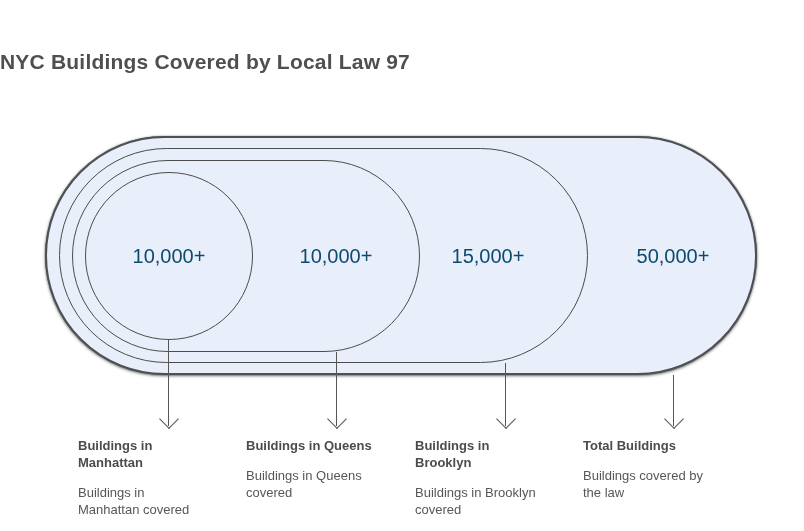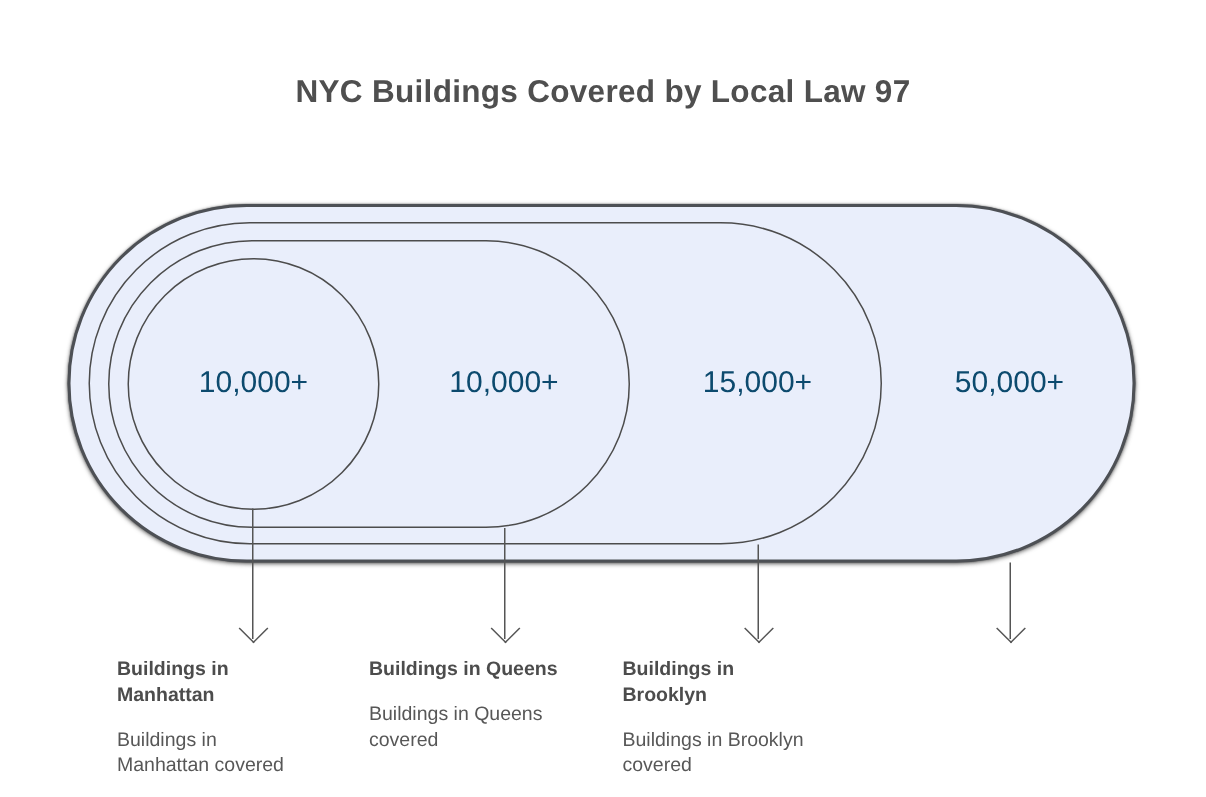--- a/index.html
+++ b/index.html
@@ -14,21 +14,21 @@
     height: 531px;
     background: #ffffff;
     overflow: hidden;
   }
   .page-title {
     position: absolute;
     top: 50px;
     left: 0;
     width: 804px;
     margin: 0;
-    text-align: center;
+    text-align: left;
     font-size: 21px;
     font-weight: bold;
     color: #4f4f4f;
     letter-spacing: 0.2px;
   }
   
   .ring {
     position: absolute;
     box-sizing: border-box;
   }
@@ -62,21 +62,21 @@
   .band-value {
     position: absolute;
     top: 256px;
     transform: translate(-50%, -50%);
     font-size: 20px;
     color: #0c4a6e;
     white-space: nowrap;
   }
   .v1 { left: 169px; }
   .v2 { left: 336px; }
-  .v3 { left: 505px; }
+  .v3 { left: 488px; }
   .v4 { left: 673px; }
   
   .connector-line {
     position: absolute;
     width: 0;
     border-left: 1px solid #555;
   }
   .l1 { left: 168px; top: 339px; height: 87px; }
   .l2 { left: 336px; top: 352px; height: 74px; }
   .l3 { left: 505px; top: 363px; height: 63px; }
@@ -155,14 +155,19 @@
     <p class="callout-heading">Buildings in Queens</p>
     <p class="callout-desc">Buildings in Queens
 covered</p>
   </div>
   <div class="callout c3">
     <p class="callout-heading">Buildings in
 Brooklyn</p>
     <p class="callout-desc">Buildings in Brooklyn
 covered</p>
   </div>
+  <div class="callout c4">
+    <p class="callout-heading">Total Buildings</p>
+    <p class="callout-desc">Buildings covered by
+the law</p>
+  </div>
 
 </div>
 
 </body></html>

